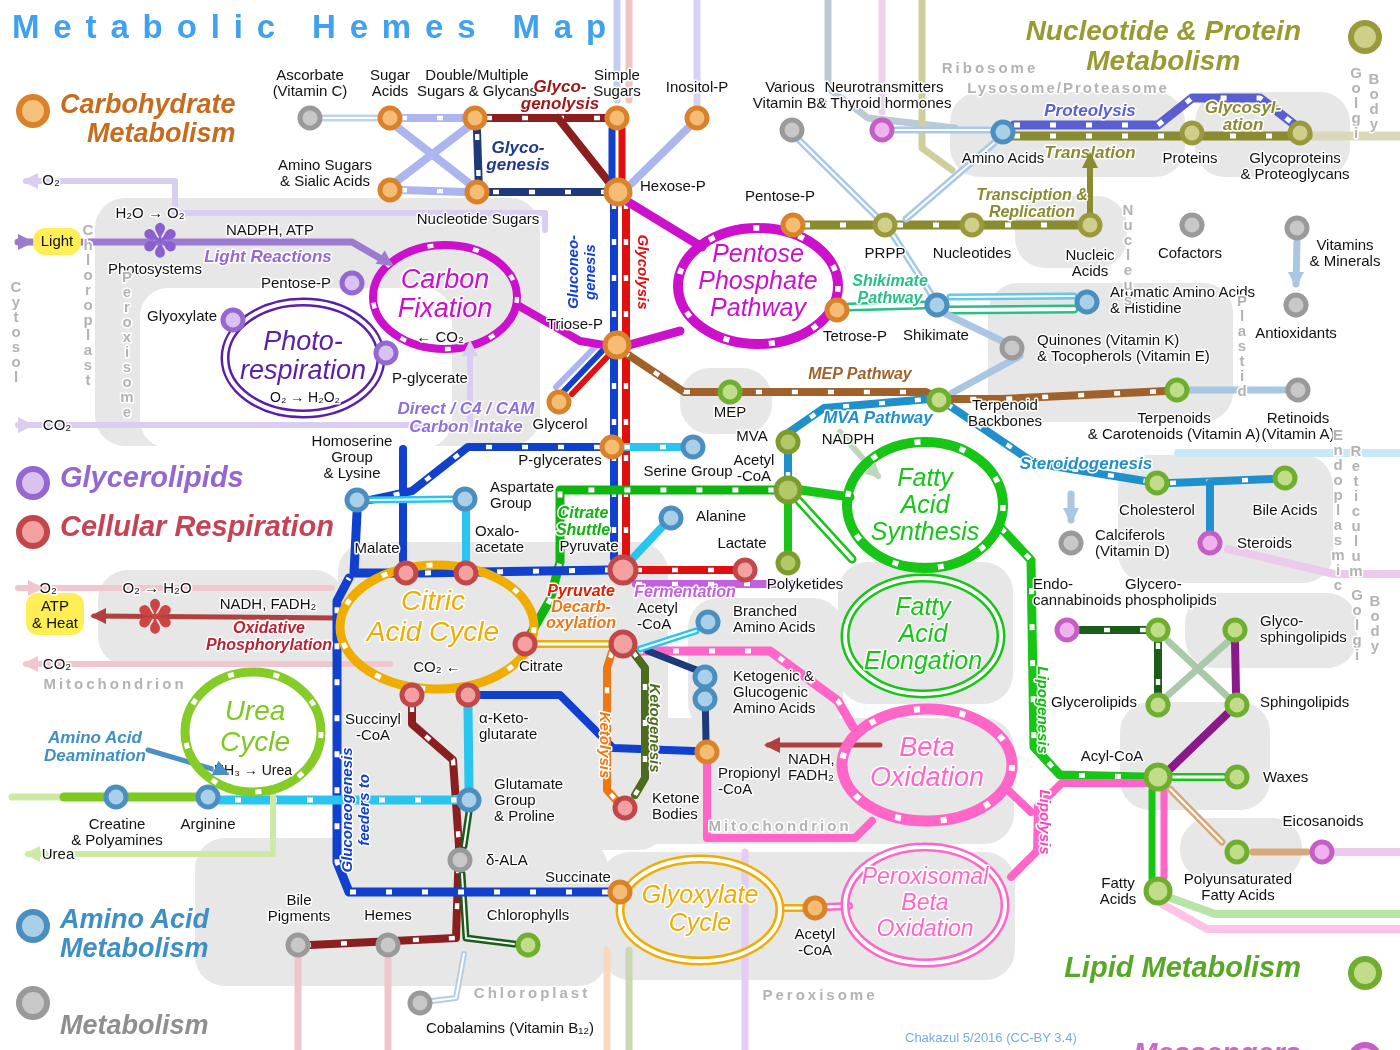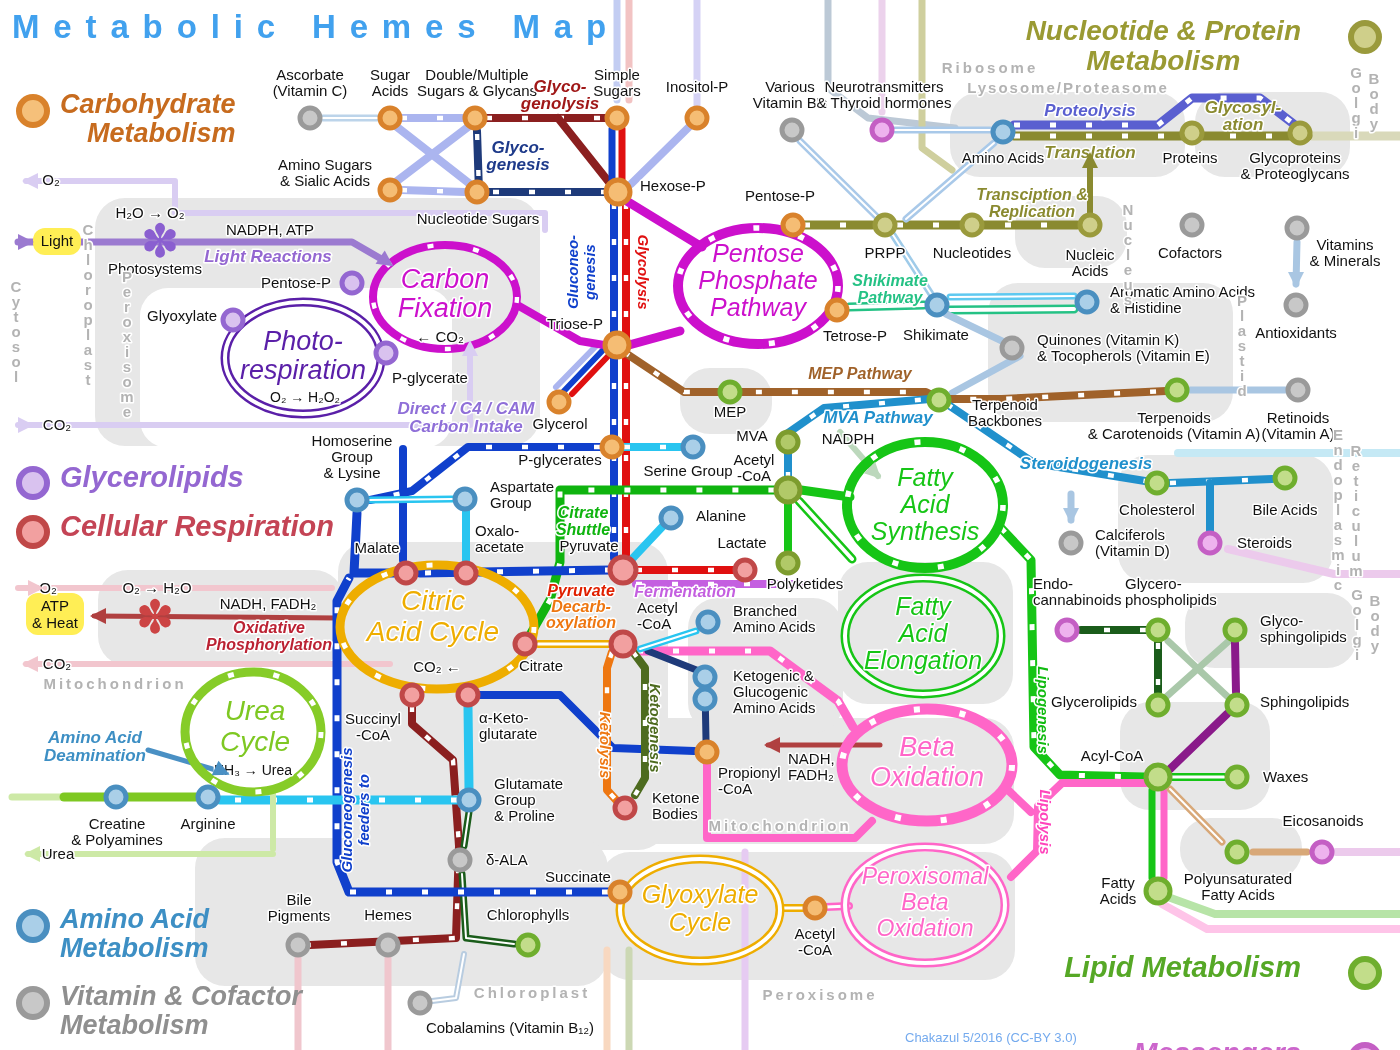--- a/index.html
+++ b/index.html
@@ -488,29 +488,29 @@
     <span class="txt" style="font-size: 29px; color: rgb(196, 68, 85);">Cellular Respiration</span>
   </div>
   <div class="ov leg" style="left:16px;top:905px;">
     <span class="dot" style="border-color: rgb(74, 143, 192); background: rgb(170, 207, 232);"></span>
     <span class="txt" style="color: rgb(61, 143, 196);">
       <span>Amino Acid</span><br><span>Metabolism</span></span>
   </div>
   <div class="ov leg" style="left:16px;top:982px;">
     <span class="dot" style="border-color: rgb(154, 154, 154); background: rgb(200, 200, 200);"></span>
     <span class="txt" style="color: rgb(143, 143, 143);">
-      <span>Vitamin &amp; Cofactor</span><br><span>Metabolism</span></span>
+      <br><span>Metabolism</span></span>
   </div>
   <div class="ov leg right" style="right:18px;top:16px;">
     <span class="txt" style="font-size: 28px; color: rgb(154, 154, 51);">
       <span>Nucleotide &amp; Protein</span><br><span>Metabolism</span></span>
     <span class="dot" style="border-color: rgb(154, 154, 60); background: rgb(207, 207, 138);"></span>
   </div>
   <div class="ov leg right" style="right:18px;top:952px;">
     <span class="txt" style="font-size: 29px; color: rgb(86, 168, 38);">Lipid Metabolism</span>
     <span class="dot" style="border-color: rgb(111, 174, 46); background: rgb(194, 221, 138);"></span>
   </div>
   <div class="ov leg right" style="right:18px;top:998px;margin-top:40px;">
     <span class="txt" style="font-size: 29px; color: rgb(204, 102, 204);">Messengers</span>
     <span class="dot" style="border-color: rgb(196, 95, 196); background: rgb(238, 178, 238);"></span>
   </div>
-  <div class="ov" id="attrib" style="left:905px;top:1030px;">Chakazul 5/2016 (CC-BY 3.0)</div>
+  <div class="ov" id="attrib" style="left:905px;top:1030px;">Chakazul 5/2016 (CC-BY 3.4)</div>
 </div>
 
 </body></html>

